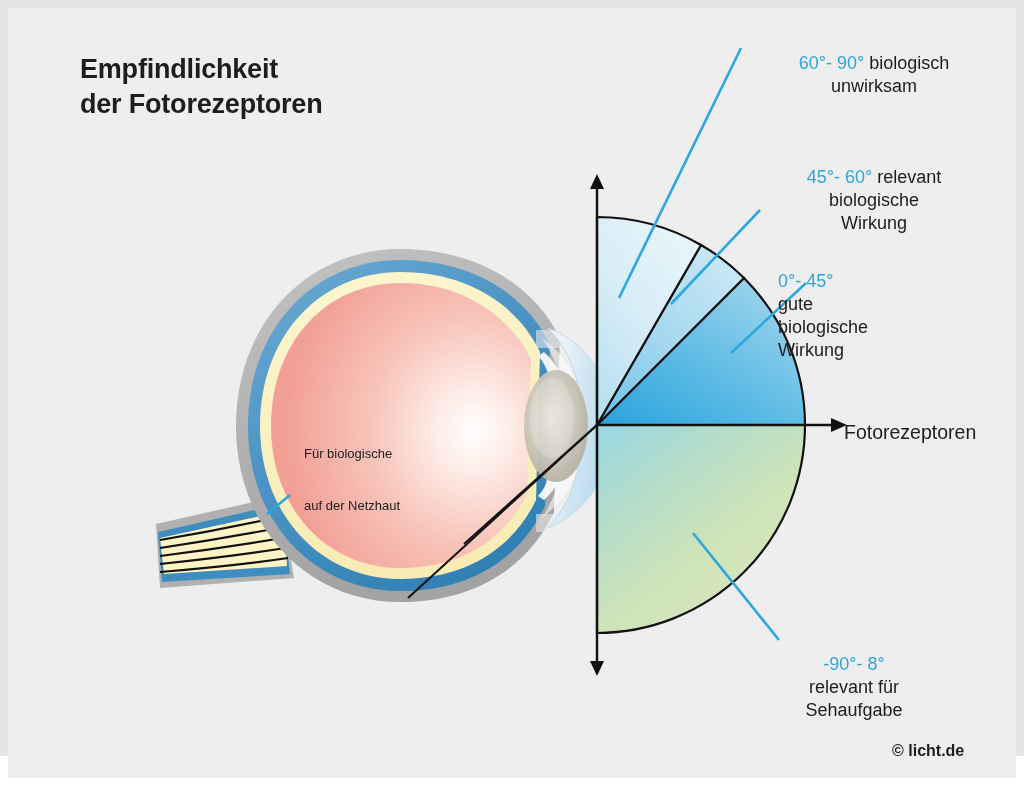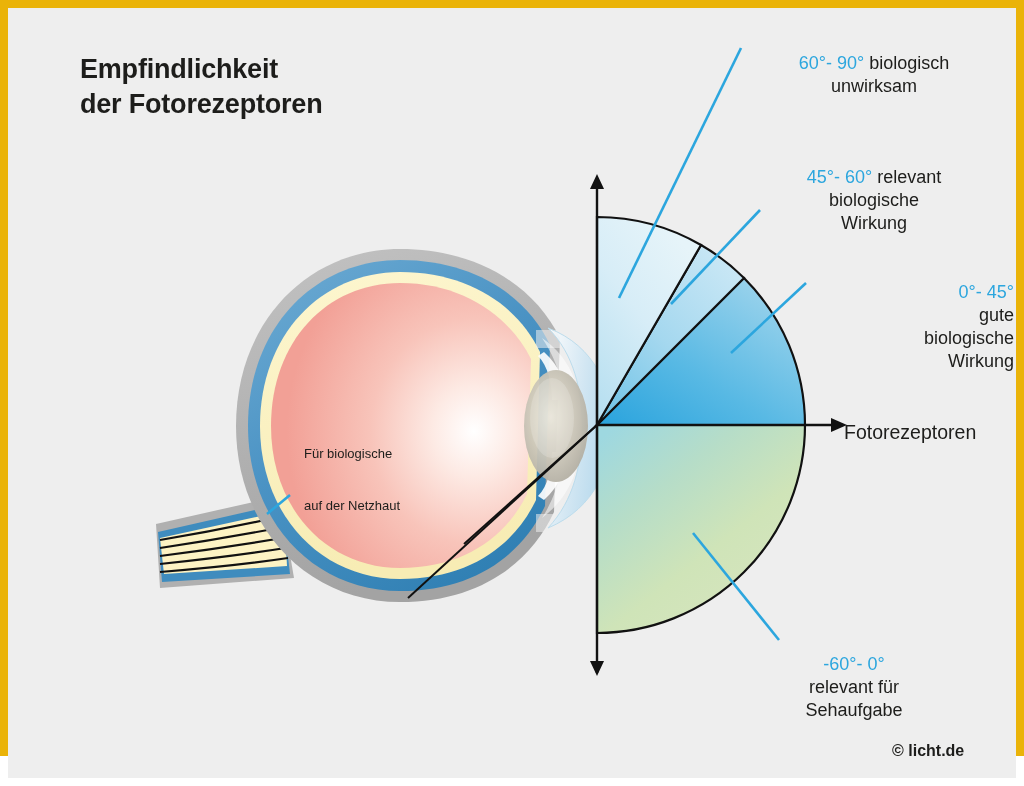--- a/index.html
+++ b/index.html
@@ -7,21 +7,21 @@
     background: #ffffff;
   }
   body {
     width: 1024px; height: 786px;
     font-family: "Liberation Sans", sans-serif;
     overflow: hidden;
   }
   #stage {
     position: relative;
     width: 1024px; height: 756px;
-    background: #eab308;
+    background: #e5e5e5;
   }
   #canvas {
     position: absolute;
     left: 8px; top: 8px;
     width: 1008px; height: 770px;
     background: #eeeeee;
     overflow: hidden;
   }
   svg.layer {
     position: absolute;
@@ -41,21 +41,21 @@
     font-weight: bold;
     letter-spacing: -0.2px;
   }
   .ann {
     font-size: 18px;
     text-align: center;
   }
   .ann .deg { color: #2ca6de; }
   #ann-60-90 { left: 716px; top: 44px; width: 300px; text-align: center; }
   #ann-45-60 { left: 726px; top: 158px; width: 280px; text-align: center; }
-  #ann-0-45  { left: 770px; top: 273px; width: 236px; text-align: right; }
+  #ann-0-45  { left: 770px; top: 262px; width: 236px; text-align: left; }
   #ann-m90-0 { left: 696px; top: 645px; width: 300px; text-align: center; }
   #blickrichtung {
     left: 836px; top: 412px;
     font-size: 19.5px;
   }
   #retina-note {
     left: 296px; top: 437px;
     font-size: 13px;
     line-height: 1.33;
   }
@@ -237,21 +237,21 @@
     </svg>
 
     <div class="txt" id="title"><span>Empfindlichkeit</span><br><span>der Fotorezeptoren</span></div>
 
     <div class="txt ann" id="ann-60-90"><span class="deg">60°- 90°</span> <span>biologisch</span><br><span>unwirksam</span></div>
 
     <div class="txt ann" id="ann-45-60"><span class="deg">45°- 60°</span> <span>relevant</span><br><span>biologische</span><br><span>Wirkung</span></div>
 
     <div class="txt ann" id="ann-0-45"><span class="deg">0°- 45°</span><br><span>gute</span><br><span>biologische</span><br><span>Wirkung</span></div>
 
-    <div class="txt ann" id="ann-m90-0"><span class="deg">-60°- 0°</span><br><span>relevant für</span><br><span>Sehaufgabe</span></div>
+    <div class="txt ann" id="ann-m90-0"><span class="deg">-90°- 8°</span><br><span>relevant für</span><br><span>Sehaufgabe</span></div>
 
     <div class="txt" id="blickrichtung">Fotorezeptoren</div>
 
     <div class="txt" id="retina-note"><span>Für biologische</span><br><br><br><span>auf der Netzhaut</span></div>
 
     <div class="txt" id="copyright">© licht.de</div>
 
   </div>
 </div>
 

